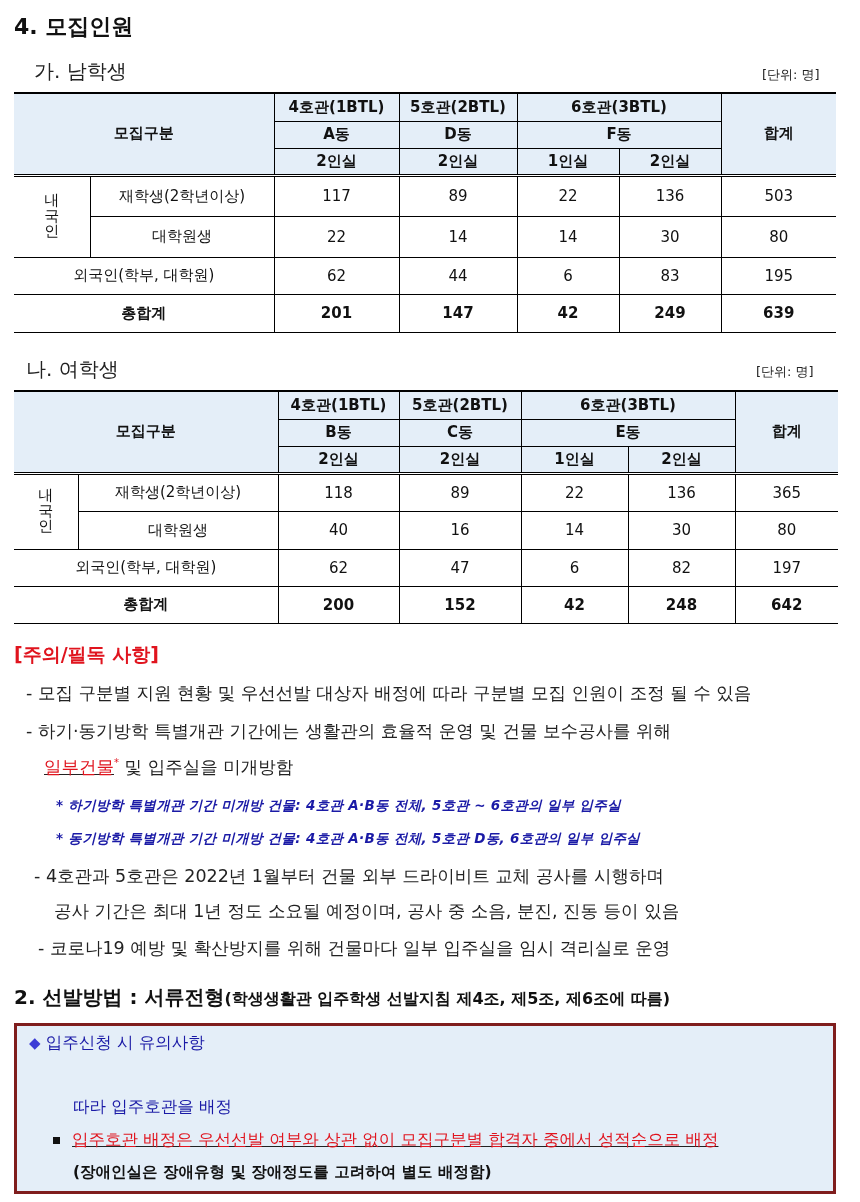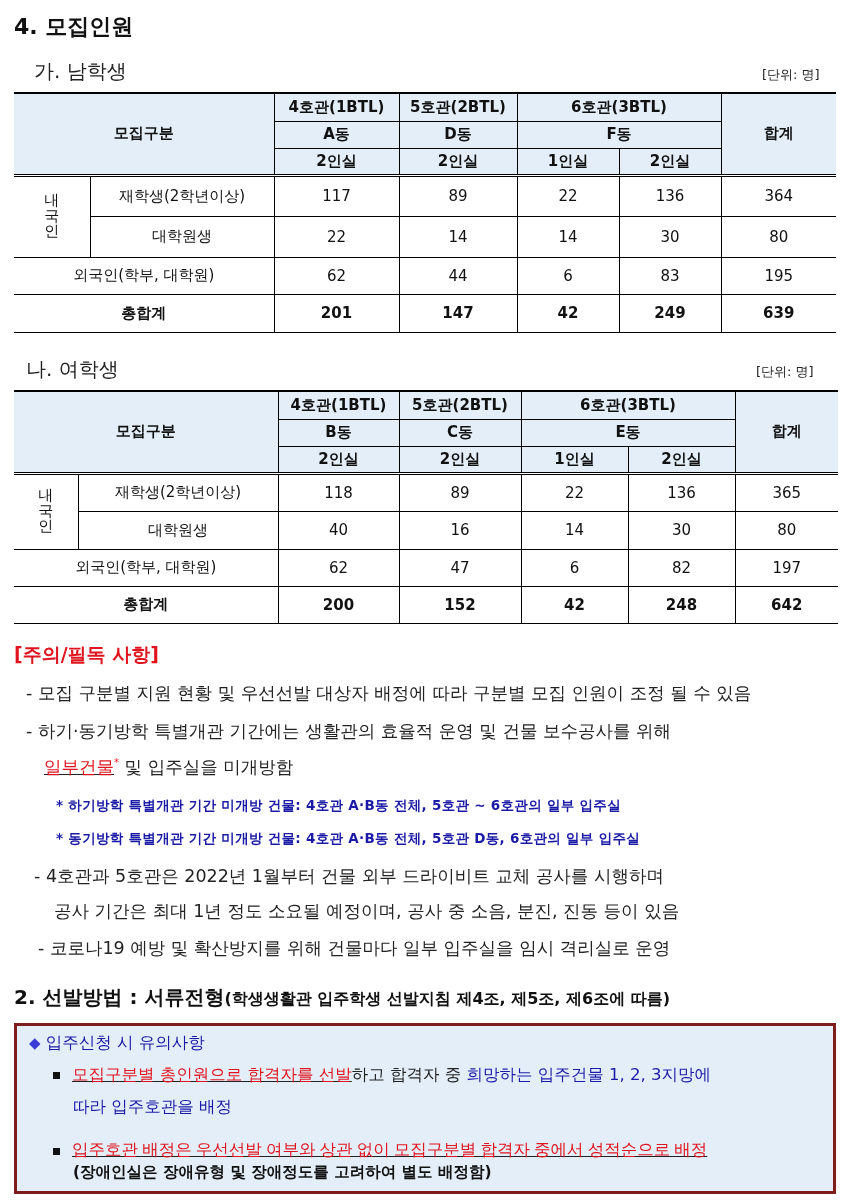--- a/index.html
+++ b/index.html
@@ -17,21 +17,21 @@
   table.rt tr td:last-child { border-right: none; }
   table.rt tr.top td { border-top: 2px solid #000; }
   table.rt tr.first td { border-top: 3px double #000; }
   table.rt tr.total td { font-weight: bold; }
   table.rt tr.bottom td { border-bottom: 1.5px solid #000; }
   table.rt td.vert { line-height: 1.05; font-size: 15px; }
   table.rt td.vert span { display: block; }
   .notice-title { font-size: 19px; font-weight: bold; color: #e0141e; }
   .line { font-size: 17.5px; color: #222; white-space: nowrap; }
   .red-u { color: #e0141e; text-decoration: underline; text-decoration-color: #222; }
-  .sub { font-size: 13.5px; font-weight: bold; color: #1a1aa6; white-space: nowrap; letter-spacing: 0.3px; }
+  .sub { font-size: 13.5px; font-weight: bold; color: #1a1aa6; white-space: nowrap; letter-spacing: 0.3px; font-style: italic; }
   .box { position: absolute; left: 14px; top: 1023px; width: 822px; height: 171px; background: #e4eef8; border: 3px solid #7f1d1d; }
   .box-title { font-size: 16.5px; color: #1a1aa6; }
   .diamond { color: #3b3bd6; font-size: 15px; }
   .bl { font-size: 16.5px; white-space: nowrap; }
   .sq { display: inline-block; width: 7px; height: 7px; background: #111; margin-right: 12px; vertical-align: middle; }
   .blue { color: #1a1aa6; }
   .dark { color: #222; }
   .note { font-size: 15.5px; font-weight: bold; color: #111; }
 </style>
 </head>
@@ -75,21 +75,21 @@
     <td class="vert" rowspan="2">
       <span>내</span>
           <span>국</span>
           <span>인</span>
     </td>
     <td>재학생(2학년이상)</td>
     <td>117</td>
     <td>89</td>
     <td>22</td>
     <td>136</td>
-    <td>364</td>
+    <td>503</td>
   </tr>
   <tr style="height:41px;">
     <td>대학원생</td>
     <td>22</td>
     <td>14</td>
     <td>14</td>
     <td>30</td>
     <td>80</td>
   </tr>
   <tr style="height:37px;">
@@ -197,21 +197,18 @@
 
 <div class="abs" style="left:14px; top:984px; white-space:nowrap;">
   <span class="h1" style="font-size:20px;">2. 선발방법 : 서류전형</span><span style="font-size:16px;font-weight:bold;">(학생생활관 입주학생 선발지침 제4조, 제5조, 제6조에 따름)</span>
 </div>
 
 <div class="box">
   <div class="abs box-title" style="left:12px; top:6px;">
     <span class="diamond">◆</span>
     <span>입주신청 시 유의사항</span>
   </div>
-  <div class="abs bl" style="left:36px; top:38px;">
-    <span class="sq"></span><span class="red-u">모집구분별 총인원으로 합격자를 선발</span><span class="dark">하고 합격자 중 </span><span class="blue">희망하는 입주건물 1, 2, 3지망에</span>
-  </div>
   <div class="abs bl blue" style="left:56px; top:70px;">따라 입주호관을 배정</div>
-  <div class="abs bl" style="left:36px; top:113px;font-family:Liberation Serif, serif;">
+  <div class="abs bl" style="left:36px; top:103px;">
     <span class="sq"></span><span class="red-u">입주호관 배정은 우선선발 여부와 상관 없이 모집구분별 합격자 중에서 성적순으로 배정</span>
   </div>
   <div class="abs note" style="left:56px; top:136px;">(장애인실은 장애유형 및 장애정도를 고려하여 별도 배정함)</div>
 </div>
 
 </body></html>

